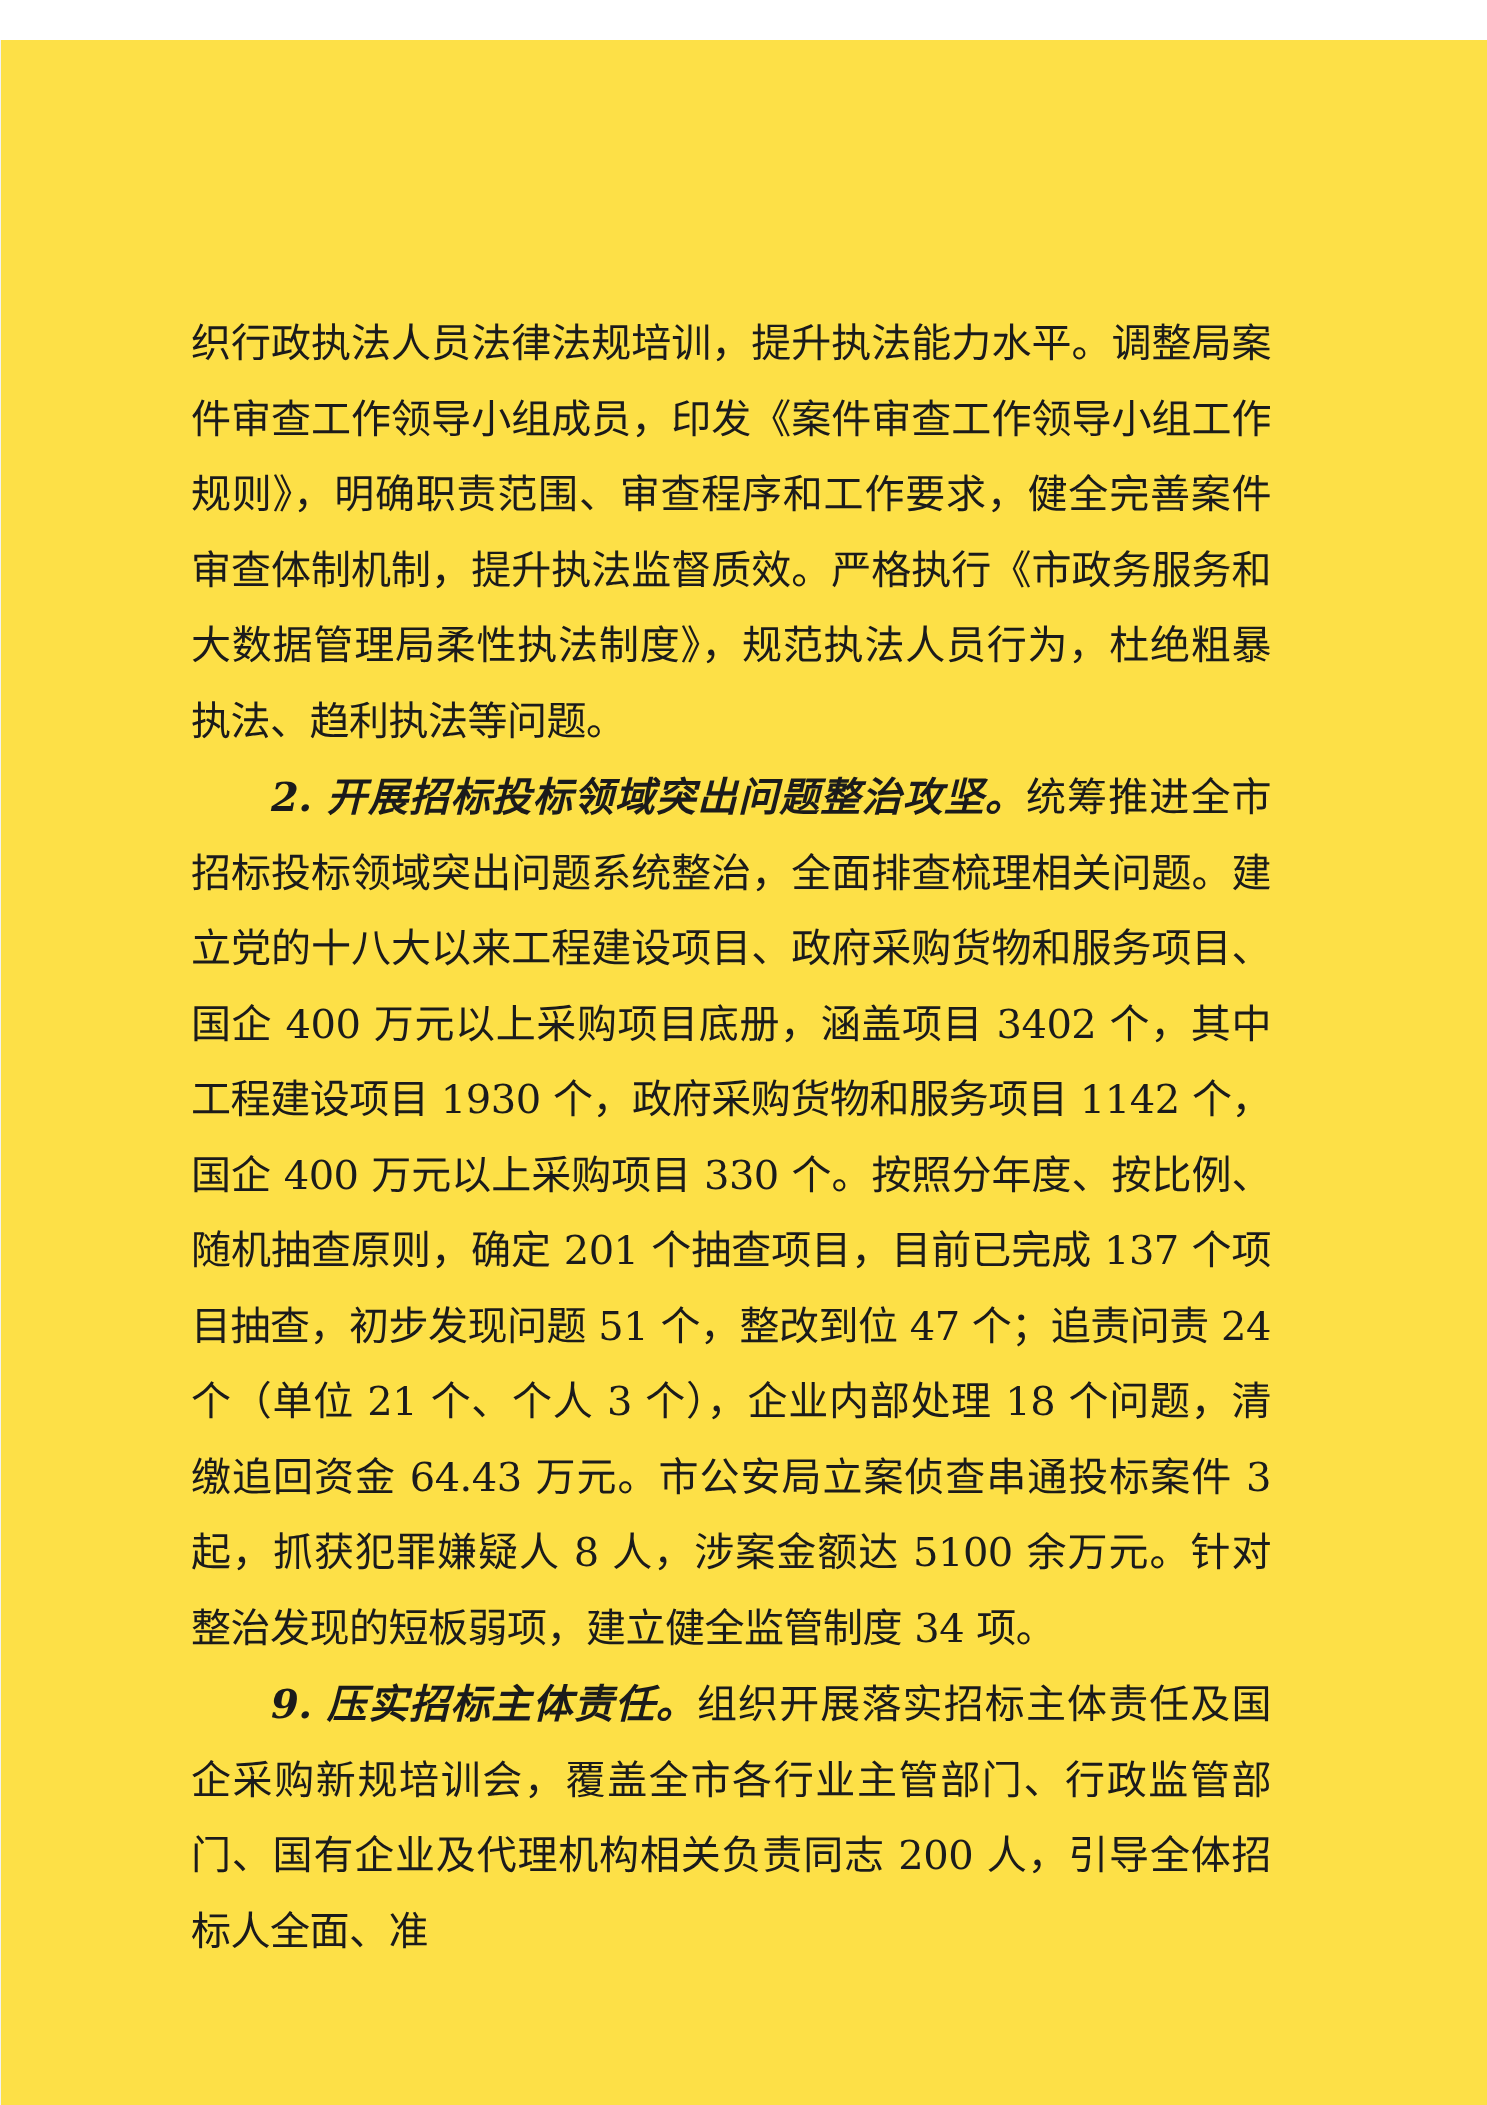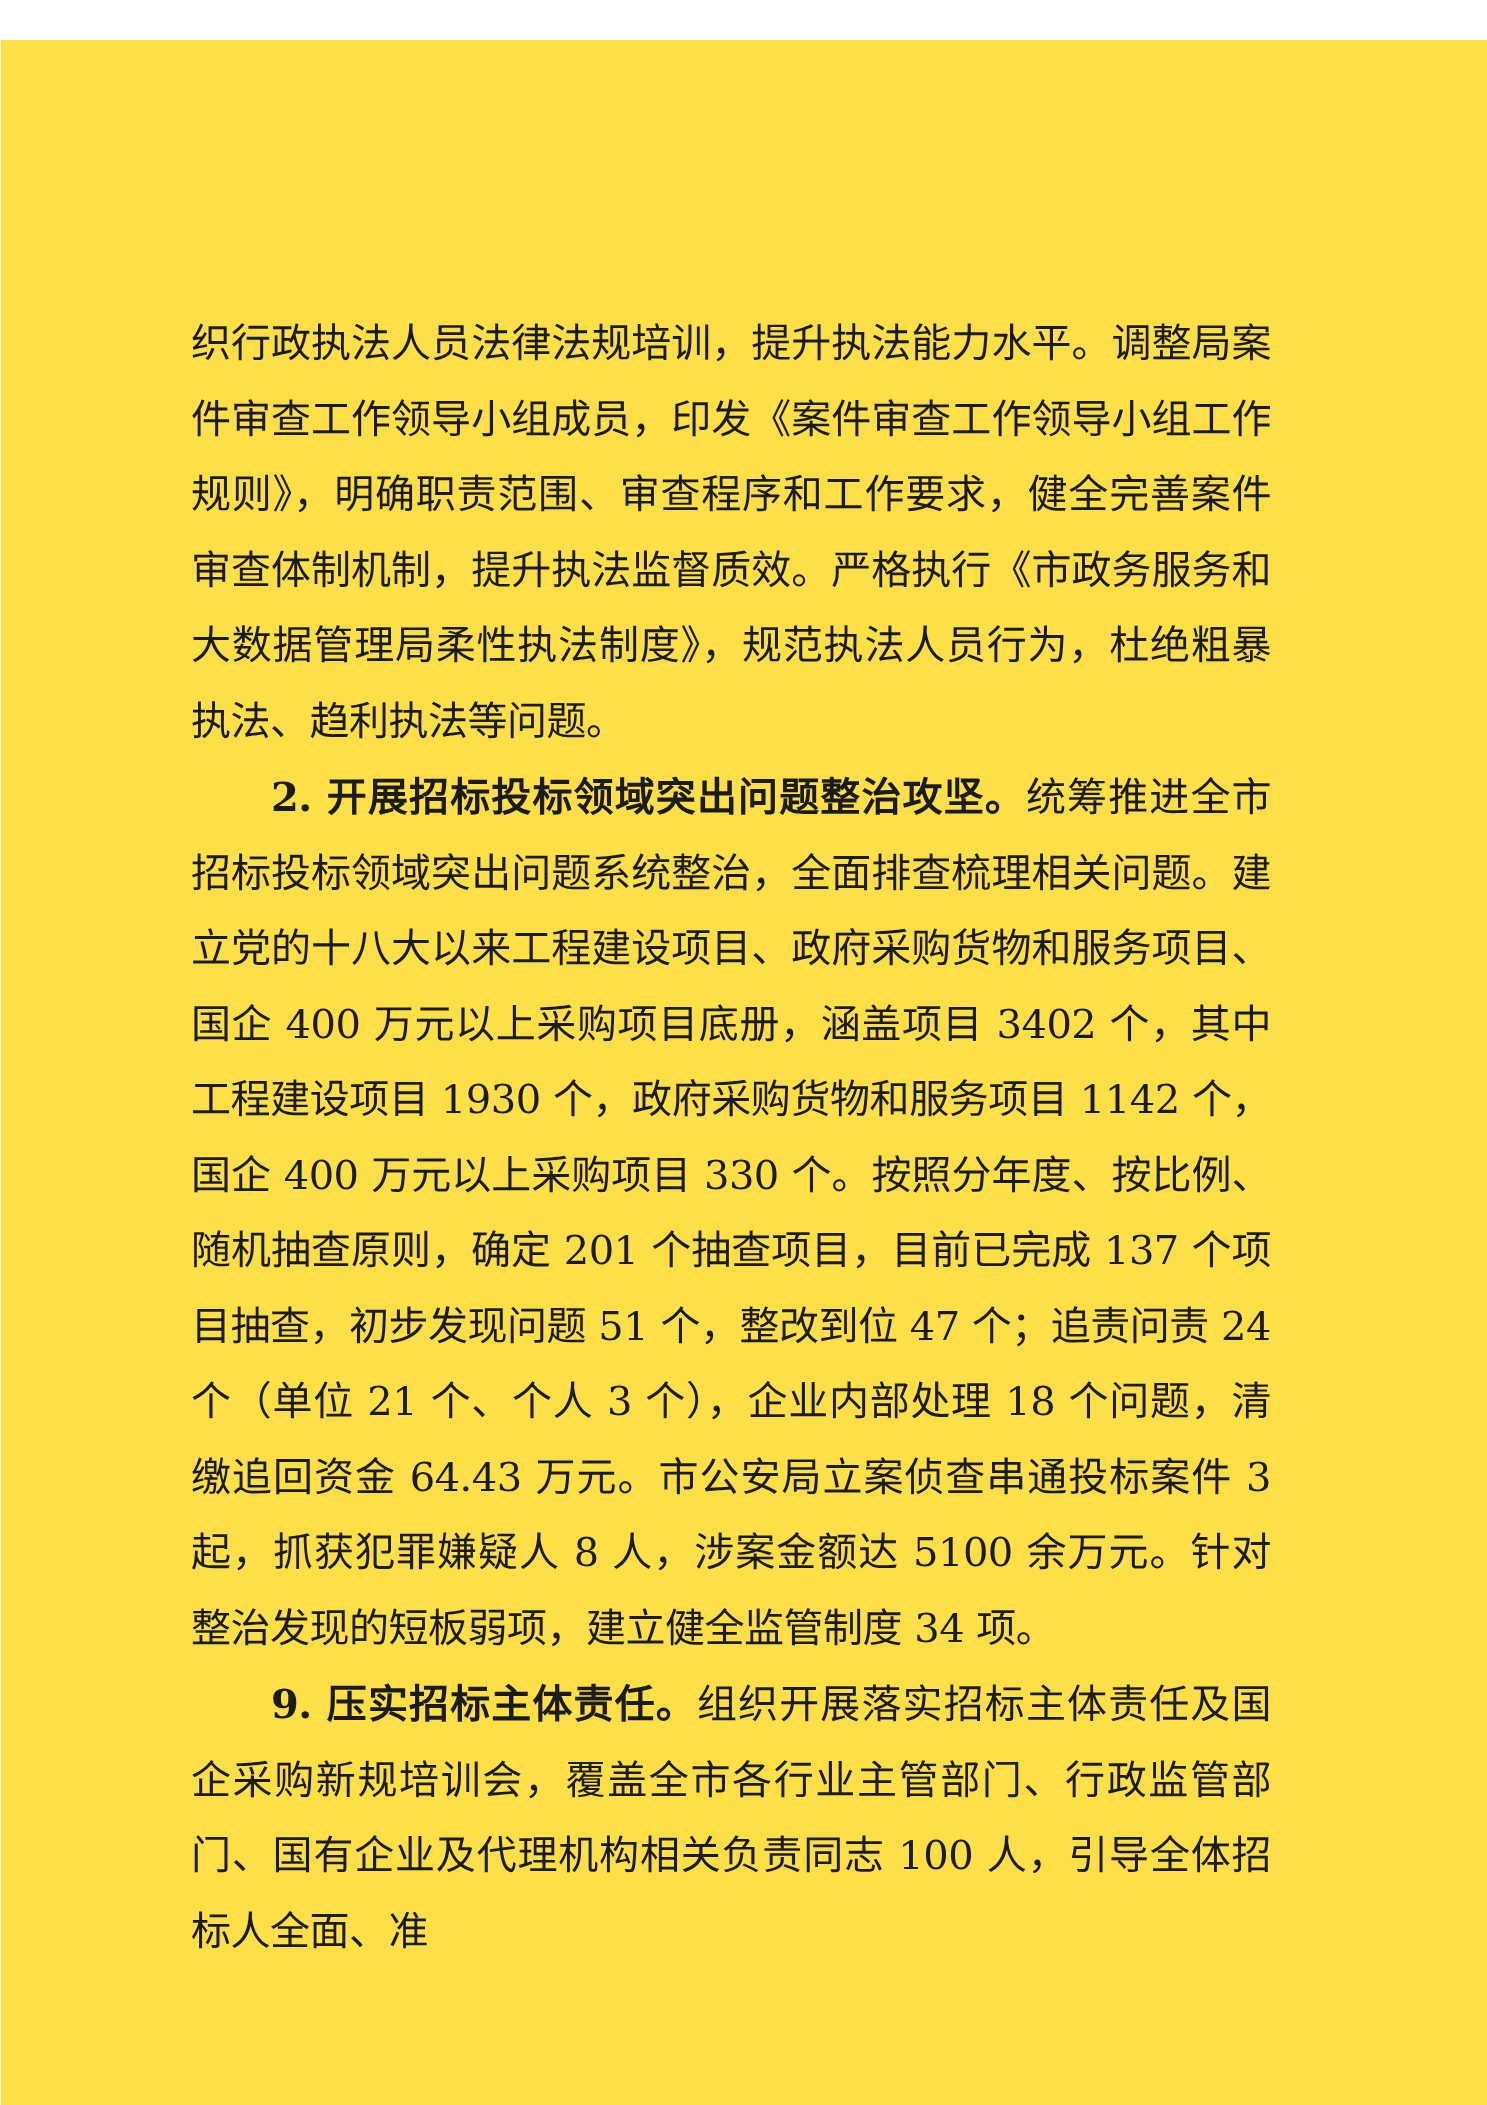--- a/index.html
+++ b/index.html
@@ -35,28 +35,29 @@
   }
   .para {
     margin: 0;
     padding: 0;
   }
   .para.indent {
     text-indent: 80px;
   }
   .lead {
     font-weight: 700;
+    font-style: italic;
   }
 </style>
 </head>
 <body>
 
 <div class="page">
   <div class="text-block">
 
     <p class="para"><span class="body-text">织行政执法人员法律法规培训，提升执法能力水平。调整局案件审查工作领导小组成员，印发《案件审查工作领导小组工作规则》，明确职责范围、审查程序和工作要求，健全完善案件审查体制机制，提升执法监督质效。严格执行《市政务服务和大数据管理局柔性执法制度》，规范执法人员行为，杜绝粗暴执法、趋利执法等问题。</span></p>
 
     <p class="para indent"><span class="lead">2. 开展招标投标领域突出问题整治攻坚。</span><span class="body-text">统筹推进全市招标投标领域突出问题系统整治，全面排查梳理相关问题。建立党的十八大以来工程建设项目、政府采购货物和服务项目、国企 400 万元以上采购项目底册，涵盖项目 3402 个，其中工程建设项目 1930 个，政府采购货物和服务项目 1142 个，国企 400 万元以上采购项目 330 个。按照分年度、按比例、随机抽查原则，确定 201 个抽查项目，目前已完成 137 个项目抽查，初步发现问题 51 个，整改到位 47 个；追责问责 24 个（单位 21 个、个人 3 个），企业内部处理 18 个问题，清缴追回资金 64.43 万元。市公安局立案侦查串通投标案件 3 起，抓获犯罪嫌疑人 8 人，涉案金额达 5100 余万元。针对整治发现的短板弱项，建立健全监管制度 34 项。</span></p>
 
-    <p class="para indent"><span class="lead">9. 压实招标主体责任。</span><span class="body-text">组织开展落实招标主体责任及国企采购新规培训会，覆盖全市各行业主管部门、行政监管部门、国有企业及代理机构相关负责同志 100 人，引导全体招标人全面、准</span></p>
+    <p class="para indent"><span class="lead">9. 压实招标主体责任。</span><span class="body-text">组织开展落实招标主体责任及国企采购新规培训会，覆盖全市各行业主管部门、行政监管部门、国有企业及代理机构相关负责同志 200 人，引导全体招标人全面、准</span></p>
 
   </div>
 </div>
 
 </body></html>

